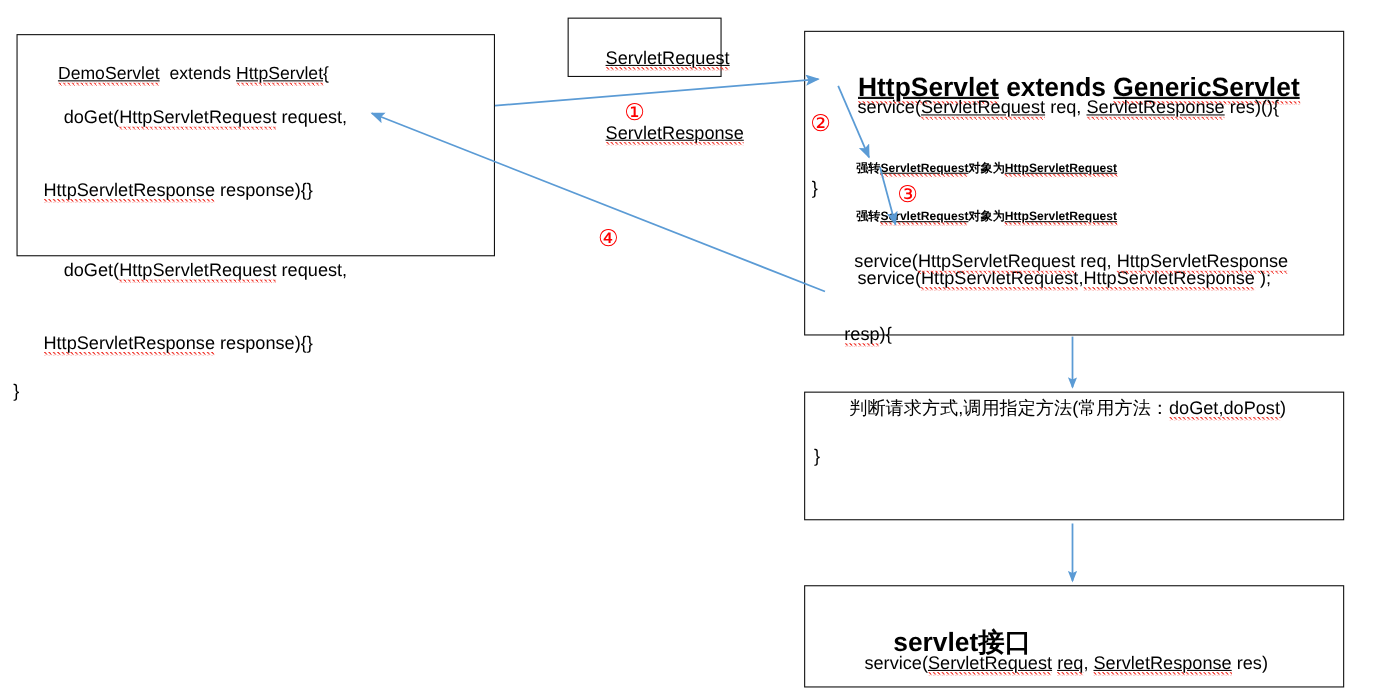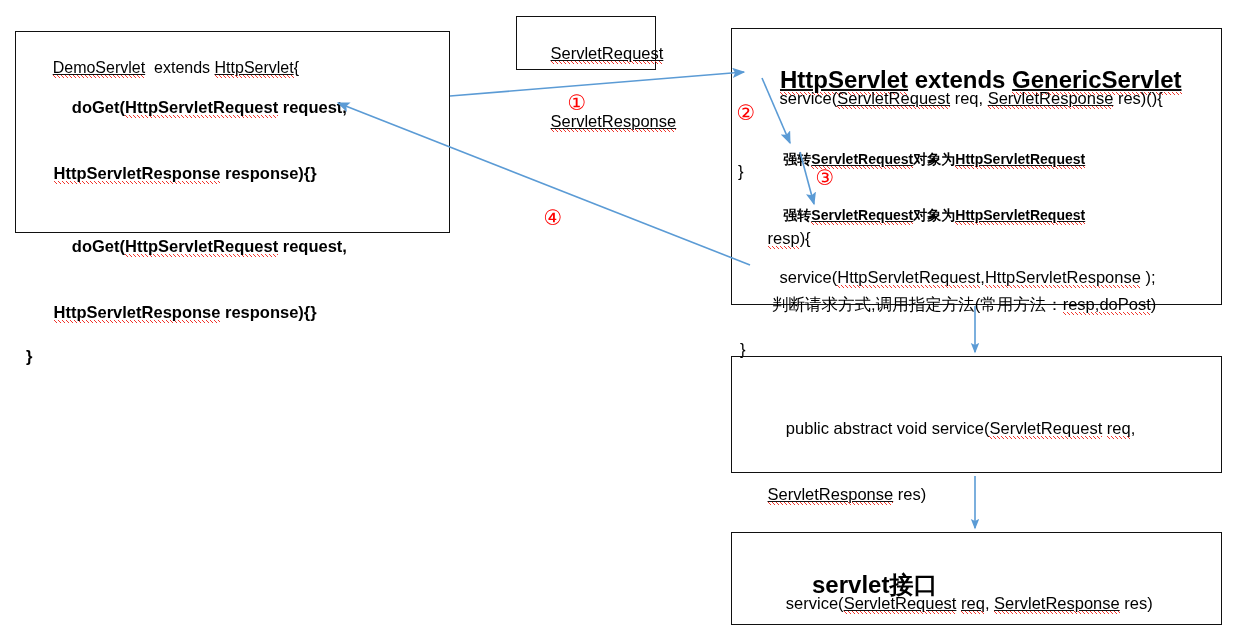--- a/index.html
+++ b/index.html
@@ -33,21 +33,21 @@
     font-weight: bold;
     font-size: 24px;
   }
   .code-line {
     font-size: 16.5px;
     line-height: 1.34;
     white-space: pre;
   }
   .code-line.bold {
     font-weight: bold;
-    font-size: 14px;
+    font-size: 11px;
   }
   .u {
     text-decoration: underline;
     text-decoration-color: #111;
     text-underline-offset: 1px;
   }
   
   .sq {
     background-image: linear-gradient(45deg, transparent 42%, #f0352c 42%, #f0352c 56%, transparent 56%);
     background-size: 4px 3px;
@@ -83,21 +83,21 @@
 <div id="canvas">
 
   <div class="box" style="left:15px; top:31px; width:435px; height:202px;"></div>
 
   <div class="txtblock" style="left:26px; top:36px;">
     <div class="code-title">
       <span class="u sq">DemoServlet</span><span>  extends </span><span class="u sq">HttpServlet</span><span>{</span>
     </div>
   </div>
 
-  <div class="txtblock" style="left:26px; top:74px; width:410px;font-weight:bold;">
+  <div class="txtblock" style="left:12px; top:74px; width:410px;">
     <div class="code-line">
       <span style="white-space:pre">    doGet(</span><span class="sq">HttpServletRequest</span> request,
     </div>
     <div class="code-line">
       <span class="sq">HttpServletResponse</span> response){}
     </div>
     <div class="code-line" style="margin-top:6px;">
       <span style="white-space:pre">    doGet(</span><span class="sq">HttpServletRequest</span> request,
     </div>
     <div class="code-line">
@@ -138,39 +138,34 @@
       service(<span class="sq">HttpServletRequest</span>,<span class="sq">HttpServletResponse</span> );
     </div>
   </div>
 
   <div class="txtblock" style="left:738px; top:160px;">
     <div class="code-line">}</div>
   </div>
 
   <div class="txtblock" style="left:740px; top:205px; width:470px;">
     <div class="code-line">
+      <span style="white-space:pre">  </span>service(<span class="sq">HttpServletRequest</span> req, <span class="sq">HttpServletResponse</span>
+    </div>
+    <div class="code-line">
       <span class="sq">resp</span>){
     </div>
     <div class="code-line">
-      <span style="white-space:pre"> </span>判断请求方式,调用指定方法(常用方法：<span class="sq">resp,doPost</span>)
+      <span style="white-space:pre"> </span>判断请求方式,调用指定方法(常用方法：<span class="sq">doGet,doPost</span>)
     </div>
     <div class="code-line">}</div>
   </div>
 
   <div class="box" style="left:731px; top:356px; width:491px; height:117px;"></div>
 
 
-  <div class="txtblock" style="left:740px; top:395px; width:470px;">
-    <div class="code-line">
-      <span style="white-space:pre">    </span>public abstract void service(<span class="sq">ServletRequest</span> <span class="sq">req</span>,
-    </div>
-    <div class="code-line">
-      <span class="u sq">ServletResponse</span> res)
-    </div>
-  </div>
 
   <div class="box" style="left:731px; top:532px; width:491px; height:93px;"></div>
 
   <div class="txtblock" style="left:772px; top:537px;">
     <div class="code-title bold">
       <span>servlet</span><span>接口</span>
     </div>
   </div>
 
   <div class="txtblock" style="left:740px; top:570px; width:470px;">

